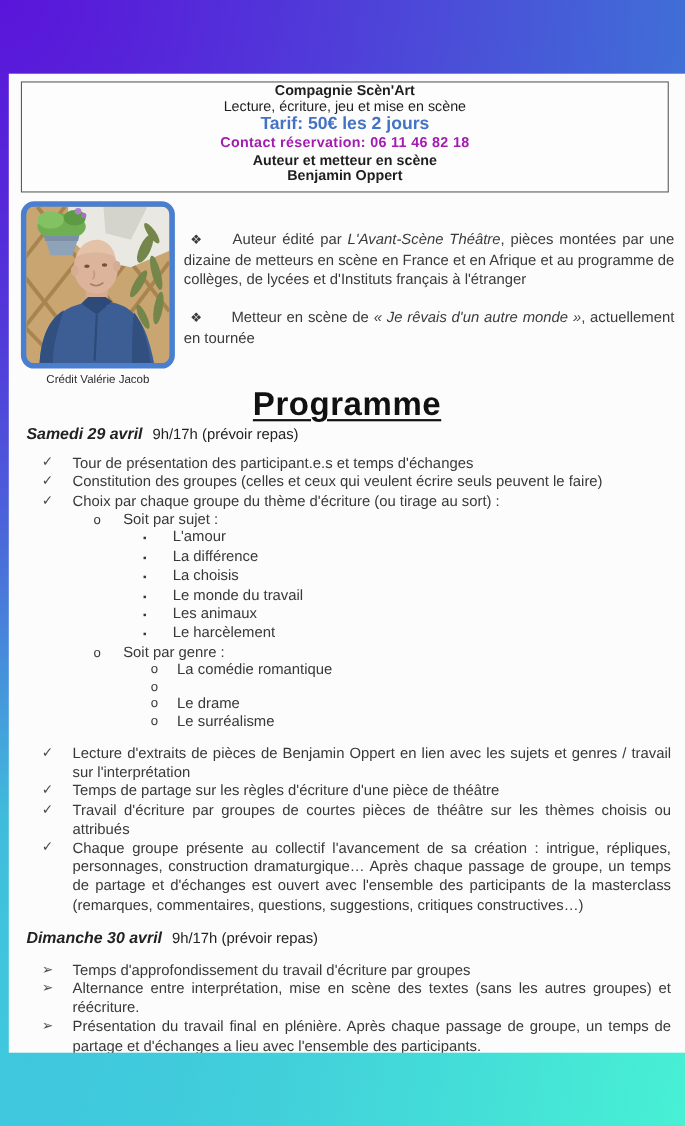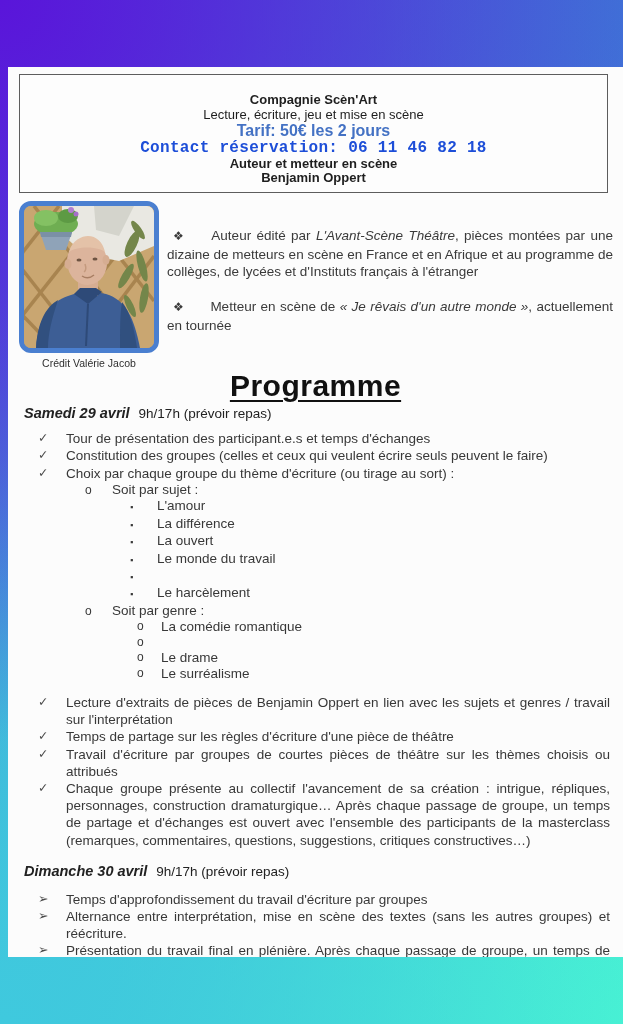--- a/index.html
+++ b/index.html
@@ -13,26 +13,26 @@
       radial-gradient(circle at 100% 100%, #49f8d2 0%, rgba(73,248,210,0) 70%),
       linear-gradient(140deg,#4b52d8 0%,#3f9bd8 55%,#43e0d6 100%);
   }
   .page{
     position:absolute;left:8px;top:67px;width:615px;height:890px;
     background:#fcfcfc;color:#383838;overflow:hidden;
   }
   
   .header-box{
     margin:7px 15px 0 11px;border:1px solid #5d5d5d;background:#fdfdfd;
-    text-align:center;padding:18px 6px 6px;color:#1e1e1e;
+    text-align:center;padding:0 6px 6px;color:#1e1e1e;
   }
   .hb{font-size:13px;line-height:14.8px;font-weight:bold;}
   .hb.plain{font-weight:normal;}
   .hb.price{color:#4472C4;font-size:16px;line-height:16px;}
-  .hb.contact{color:#1d4ed8;font-size:16px;line-height:18px;letter-spacing:.3px;font-family:Liberation Mono, monospace;}
+  .hb.contact{color:#a21caf;font-size:13px;line-height:18px;letter-spacing:.3px;}
   
   .photo-row{display:flex;margin-top:8px;}
   .photo-col{margin-left:11px;width:142px;flex:none;}
   .photo-frame{
     width:130px;height:142px;border:5px solid #4a7fd0;border-radius:12px;
     overflow:hidden;background:#c9a671;
   }
   .photo-frame svg{display:block;}
   .photo-caption{font-size:10.5px;color:#2f2f2f;text-align:center;margin-top:4px;width:140px;}
   .bio{
@@ -175,28 +175,29 @@
     <div class="li l3s">
         <span class="mk">▪</span>
         <div class="tx">L'amour</div>
       </div>
     <div class="li l3s">
         <span class="mk">▪</span>
         <div class="tx">La différence</div>
       </div>
     <div class="li l3s">
         <span class="mk">▪</span>
-        <div class="tx">La ouvert</div>
+        <div class="tx">La choisis</div>
       </div>
     <div class="li l3s">
         <span class="mk">▪</span>
         <div class="tx">Le monde du travail</div>
       </div>
     <div class="li l3s">
         <span class="mk">▪</span>
+        <div class="tx">Les animaux</div>
       </div>
     <div class="li l3s">
         <span class="mk">▪</span>
         <div class="tx">Le harcèlement</div>
       </div>
 
     <div class="li l2">
         <span class="mk">o</span>
         <div class="tx">Soit par genre :</div>
       </div>

